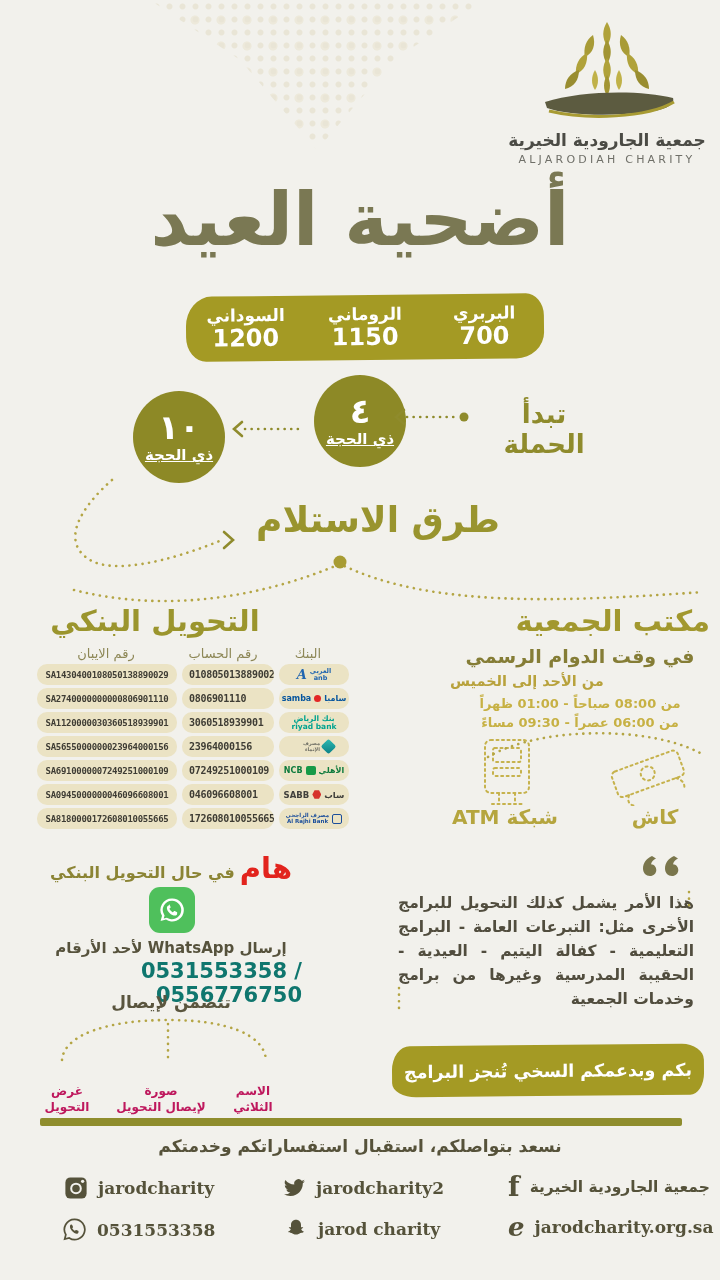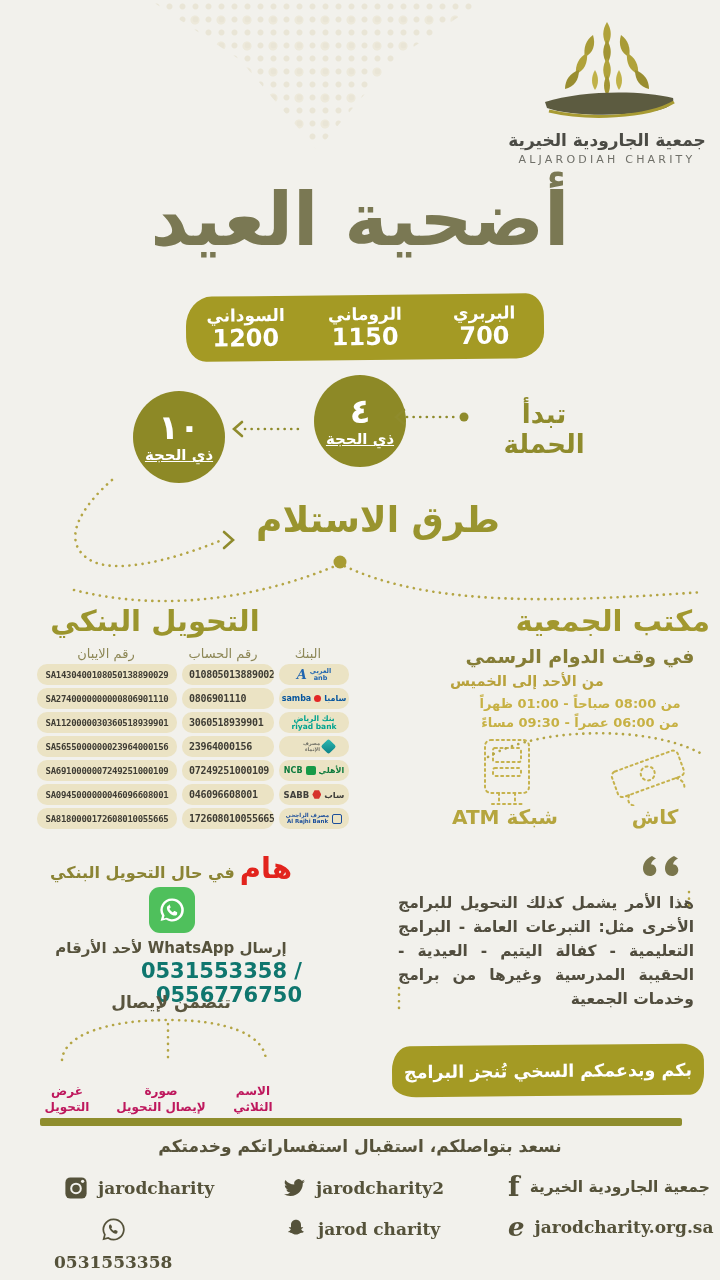--- a/index.html
+++ b/index.html
@@ -123,21 +123,21 @@
   .footer-bar { position:absolute; left:40px; top:1118px; width:642px; height:8px;
     background:#8f8d2d; border-radius:2px; }
   .tagline { position:absolute; left:0; right:0; top:1136px; text-align:center;
     font-size:17px; font-weight:bold; color:#56523a; }
   .social { position:absolute; display:flex; align-items:center; gap:10px; direction:ltr;
     color:#55523a; font-size:17px; font-weight:bold; font-family:"DejaVu Serif", serif; cursor:pointer; }
   .social .ar { font-family:"DejaVu Sans", sans-serif; font-size:15.5px; }
   .fb-f { font-family:"DejaVu Serif",serif; font-size:27px; font-weight:800; line-height:.8; }
   .web-e { font-family:"DejaVu Serif",serif; font-size:26px; font-weight:800; font-style:italic; line-height:.8; }
   .s-ig { left:64px; top:1176px; } .s-tw { left:282px; top:1176px; } .s-fb { left:508px; top:1176px; }
-  .s-wa { left:54px; top:1217px;flex-direction:column; } .s-sc { left:284px; top:1217px; } .s-web { left:508px; top:1217px; }
+  .s-wa { left:62px; top:1217px; } .s-sc { left:284px; top:1217px; } .s-web { left:508px; top:1217px; }
 
   .decor-svg { position:absolute; inset:0; pointer-events:none; }
 </style>
 </head>
 <body>
 
 <div class="page">
 
   <div class="ornament"></div>
 

